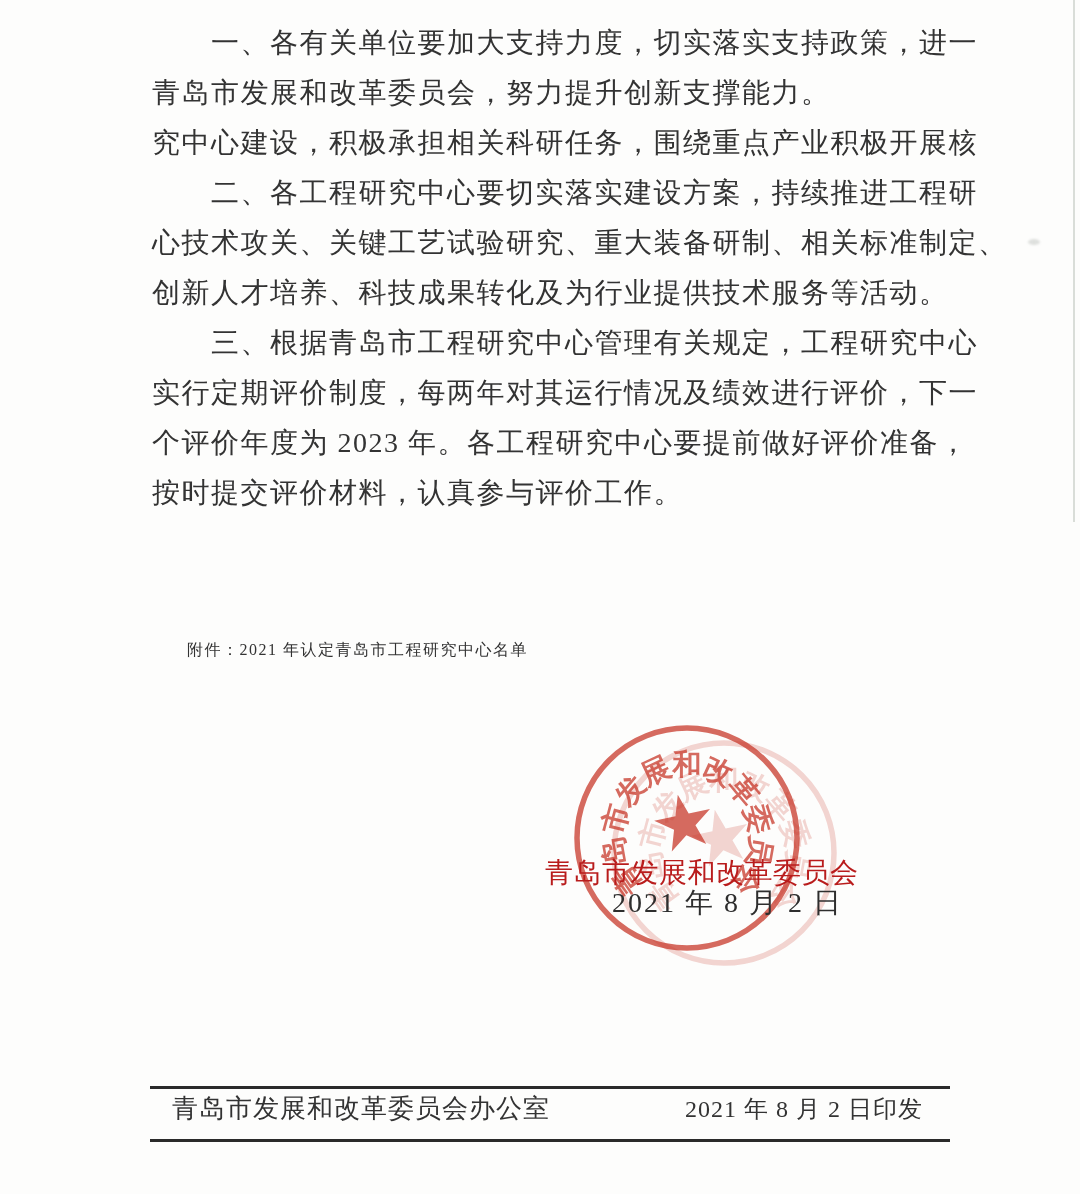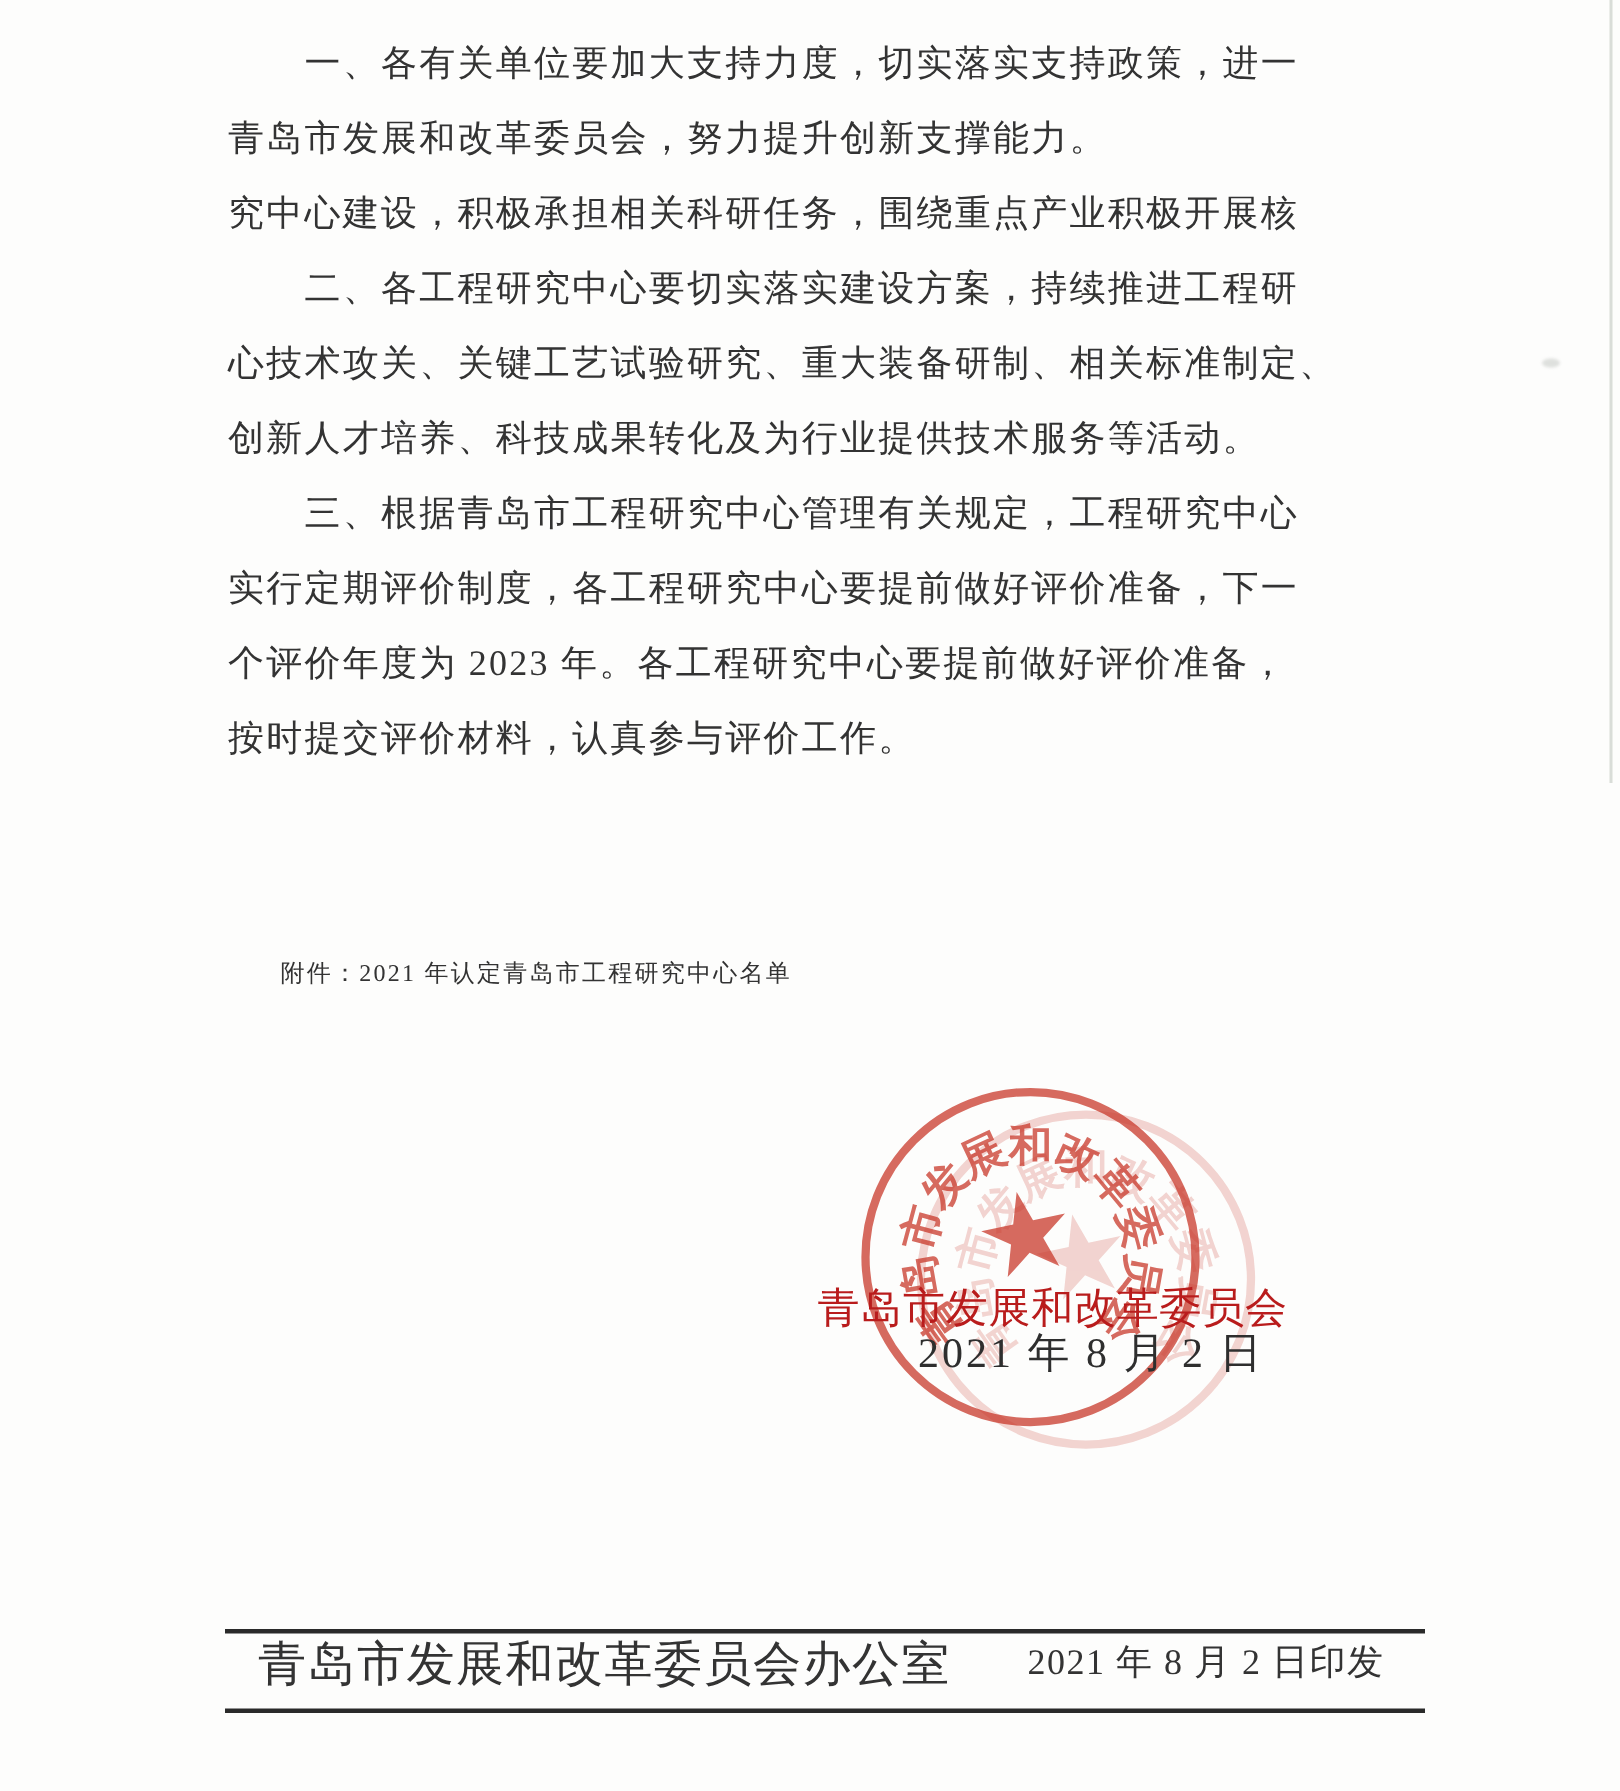--- a/index.html
+++ b/index.html
@@ -8,21 +8,21 @@
     background:#fdfdfc;
     font-family:"Liberation Serif","DejaVu Serif",serif;
   }
   .page{position:absolute;inset:0;}
   
   .body-text{
     position:absolute;left:152px;top:18px;width:860px;
     color:var(--ink,#333);
   }
   .body-line{
-    height:50px;line-height:50px;font-size:24px;letter-spacing:1.5px;
+    height:50px;line-height:50px;font-size:28px;letter-spacing:1.5px;
     white-space:pre;
   }
   .attachment-line{
     position:absolute;left:152px;top:625px;height:50px;line-height:50px;
     font-size:16px;letter-spacing:1.5px;color:var(--ink,#333);white-space:pre;
   }
   
   .sig-org{
     position:absolute;left:545px;top:836px;height:34px;line-height:34px;
     font-size:28px;letter-spacing:0.5px;color:#b91c1c;z-index:3;white-space:pre;margin-top:20px;
@@ -36,21 +36,21 @@
   .seal-svg text{
     font-family:"Liberation Serif","DejaVu Serif",serif;
     font-size:29px;font-weight:600;text-anchor:middle;dominant-baseline:central;
   }
   
   .footer-rule{position:absolute;left:150px;width:800px;height:3px;background:#2a2a2a;}
   .footer-rule.top{top:1086px;}
   .footer-rule.bottom{top:1139px;}
   .footer-left{
     position:absolute;left:172px;top:1094px;height:30px;line-height:30px;
-    font-size:32px;letter-spacing:1px;color:#333;white-space:pre;
+    font-size:26px;letter-spacing:1px;color:#333;white-space:pre;
   }
   .footer-right{
     position:absolute;left:685px;top:1094px;height:30px;line-height:30px;
     font-size:24px;letter-spacing:1px;color:#333;white-space:pre;text-align:right;
   }
   
   .scan-edge-line{
     position:absolute;left:1073px;top:0;width:2px;height:522px;
     background:#d2d7d1;opacity:.85;
   }
@@ -65,21 +65,21 @@
 <div class="page">
 
   <div class="body-text">
     <div class="body-line">　　一、各有关单位要加大支持力度，切实落实支持政策，进一</div>
     <div class="body-line">青岛市发展和改革委员会，努力提升创新支撑能力。</div>
     <div class="body-line">究中心建设，积极承担相关科研任务，围绕重点产业积极开展核</div>
     <div class="body-line">　　二、各工程研究中心要切实落实建设方案，持续推进工程研</div>
     <div class="body-line">心技术攻关、关键工艺试验研究、重大装备研制、相关标准制定、</div>
     <div class="body-line">创新人才培养、科技成果转化及为行业提供技术服务等活动。</div>
     <div class="body-line">　　三、根据青岛市工程研究中心管理有关规定，工程研究中心</div>
-    <div class="body-line">实行定期评价制度，各工程研究中心要提前做好评价准备，下一</div>
+    <div class="body-line">实行定期评价制度，每两年对其运行情况及绩效进行评价，下一</div>
     <div class="body-line">个评价年度为 2023 年。各工程研究中心要提前做好评价准备，</div>
     <div class="body-line">按时提交评价材料，认真参与评价工作。</div>
   </div>
 
   <div class="attachment-line">　　附件：2021 年认定青岛市工程研究中心名单</div>
 
   <svg class="seal-svg" width="290" height="290" viewBox="0 0 290 290" aria-hidden="true">
     <g id="seal-group" opacity="0.75">
       <circle id="seal-ring" cx="115" cy="115" r="110" fill="none" stroke="#c8392b" stroke-width="5.5"></circle>
       <polygon id="seal-star" points="0,-30 6.76,-9.3 28.53,-9.27 10.94,3.55 17.63,24.27 0,11.5 -17.63,24.27 -10.94,3.55 -28.53,-9.27 -6.76,-9.3" transform="translate(112,101) rotate(-12)" fill="#c8392b"></polygon>

